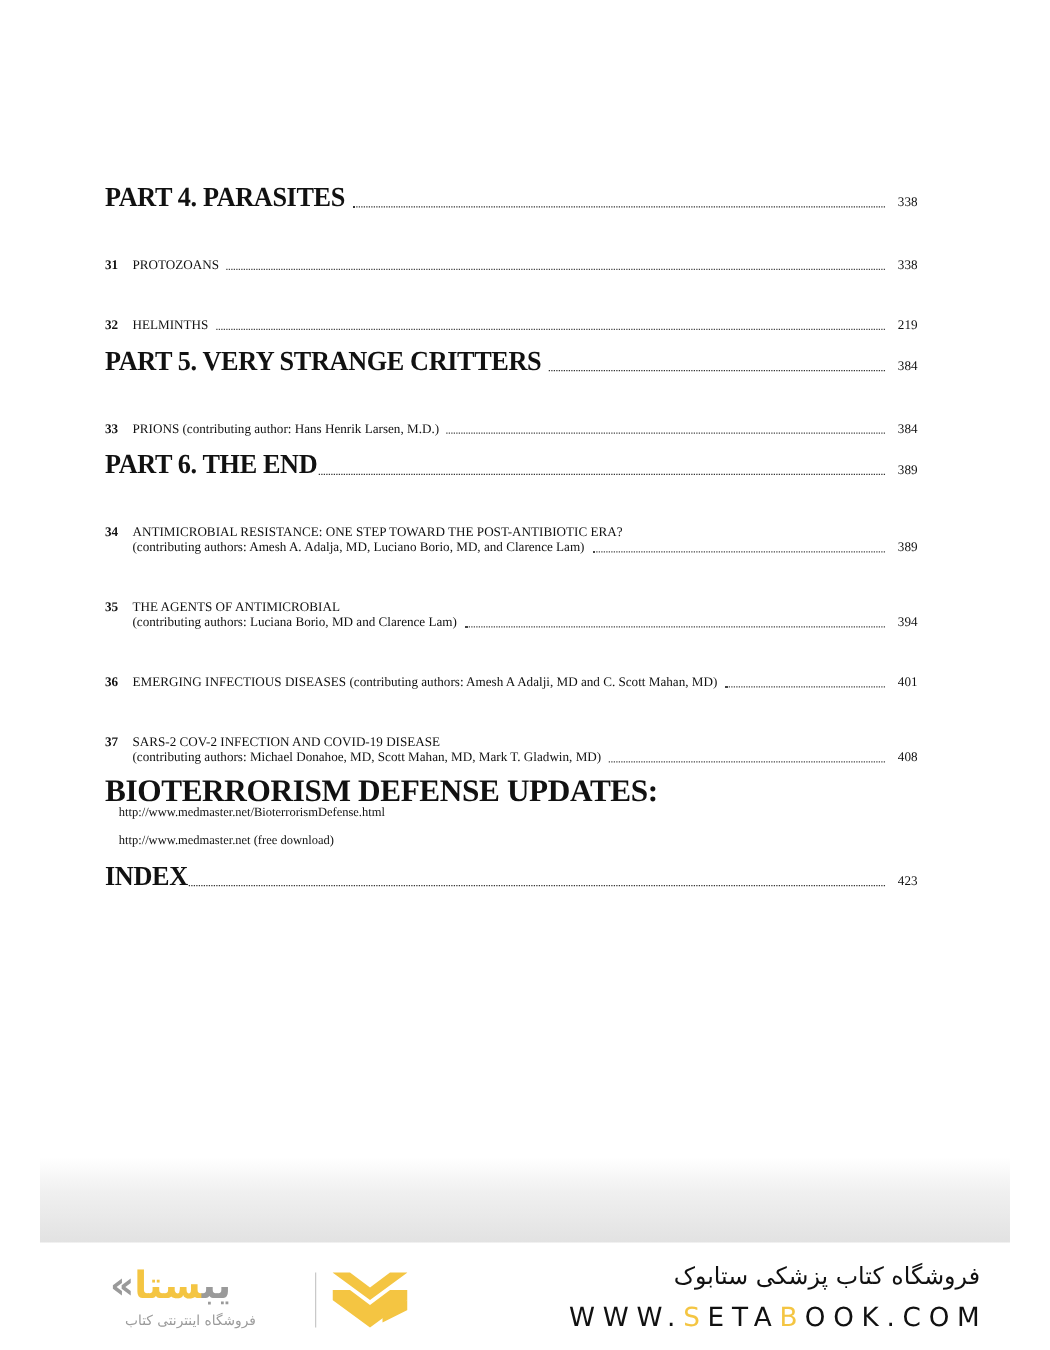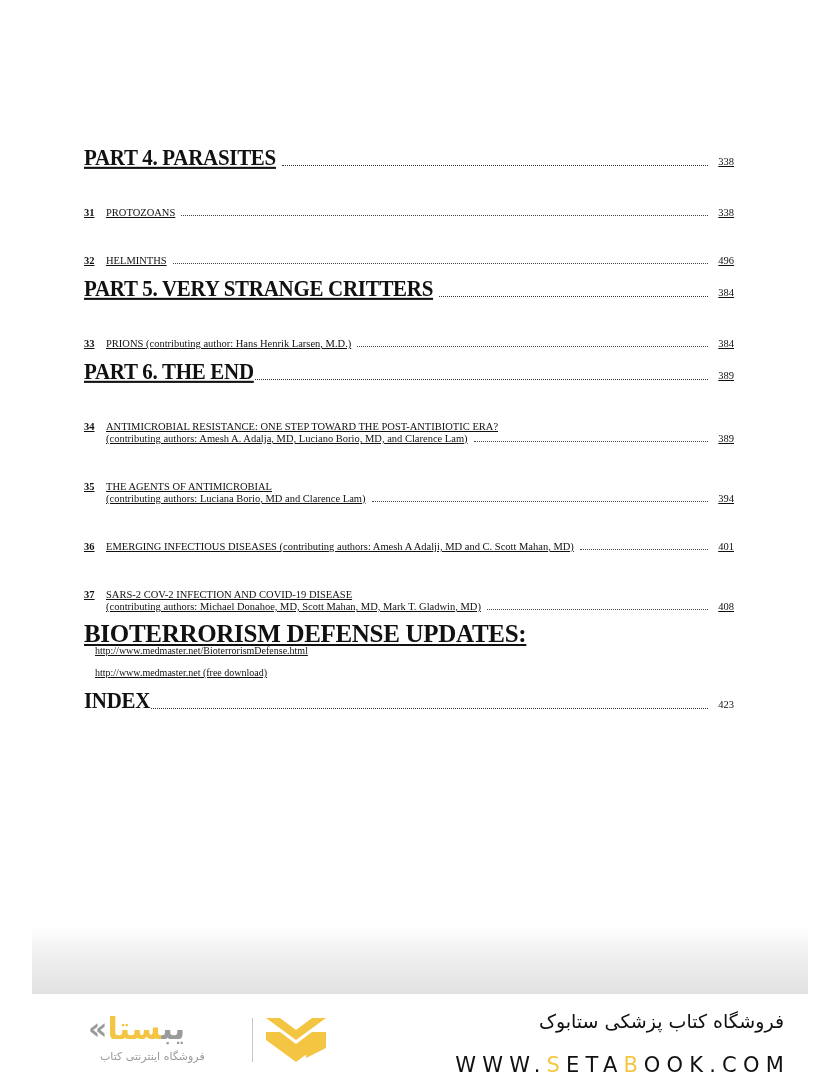--- a/index.html
+++ b/index.html
@@ -20,21 +20,21 @@
   }
   .leader.tight { margin-left: 1px; }
   .pg { font-size: 10.5px; white-space: nowrap; min-width: 20px; text-align: right; }
 
   .ch-row { display: flex; align-items: baseline; font-size: 10.5px; line-height: 12px; }
   .ch-num { font-weight: bold; width: 22px; flex-shrink: 0; margin-top: 36px; }
   .ch-title { white-space: nowrap; }
   .ch-sub { display: flex; align-items: flex-start; font-size: 10.5px; line-height: 12px; padding-left: 22px; }
   .ch-row .leader, .ch-sub .leader { margin-bottom: 3px; border-bottom: 1.2px dotted #444; }
 
-  .section { margin-bottom: 4px; text-decoration: underline; }
+  .section { margin-bottom: 4px; }
   .gap { height: 6px; }
 
   .extra-title {
     font-family: "Liberation Serif", serif; font-weight: bold;
     font-size: 25px; letter-spacing: -0.3px; line-height: 22px; white-space: nowrap;
   }
   .extra-url { font-size: 10px; line-height: 12px; margin-left: 11px; }
 
   
   .fade-band {
@@ -55,21 +55,21 @@
     font-size: 11px; color: #9a9a9a; direction: rtl;
   }
   .logo-divider { position: absolute; left: 182px; top: 10px; width: 1px; height: 44px; background: #c9c9c9; }
   .logo-chevron { position: absolute; left: 196px; top: 6px; width: 60px; height: 56px; }
 
   .shop-fa {
     position: absolute; right: 52px; top: 14px; font-family: "DejaVu Sans", sans-serif;
     font-size: 19px; color: #111; direction: rtl; white-space: nowrap;
   }
   .shop-url {
-    position: absolute; right: 46px; top: 57px; font-family: "DejaVu Sans", sans-serif;
+    position: absolute; right: 46px; top: 46px; font-family: "DejaVu Sans", sans-serif;
     font-size: 21px; letter-spacing: 6.2px; color: #111; white-space: nowrap;
   }
   .shop-url .hl { color: #f4c542; }
 </style>
 </head>
 <body>
 
 <div class="toc">
 
   <div class="section">
@@ -81,21 +81,21 @@
     <div class="ch-row">
       <span class="ch-num">31</span>
       <span class="ch-title">PROTOZOANS</span>
       <span class="leader"></span>
       <span class="pg">338</span>
     </div>
     <div class="ch-row">
       <span class="ch-num">32</span>
       <span class="ch-title">HELMINTHS</span>
       <span class="leader"></span>
-      <span class="pg">496</span>
+      <span class="pg">219</span>
     </div>
   </div>
 
   <div class="gap"></div>
 
   <div class="section">
     <div class="part-row">
       <span class="part-title">PART 5.  VERY STRANGE CRITTERS</span>
       <span class="leader"></span>
       <span class="pg">384</span>

